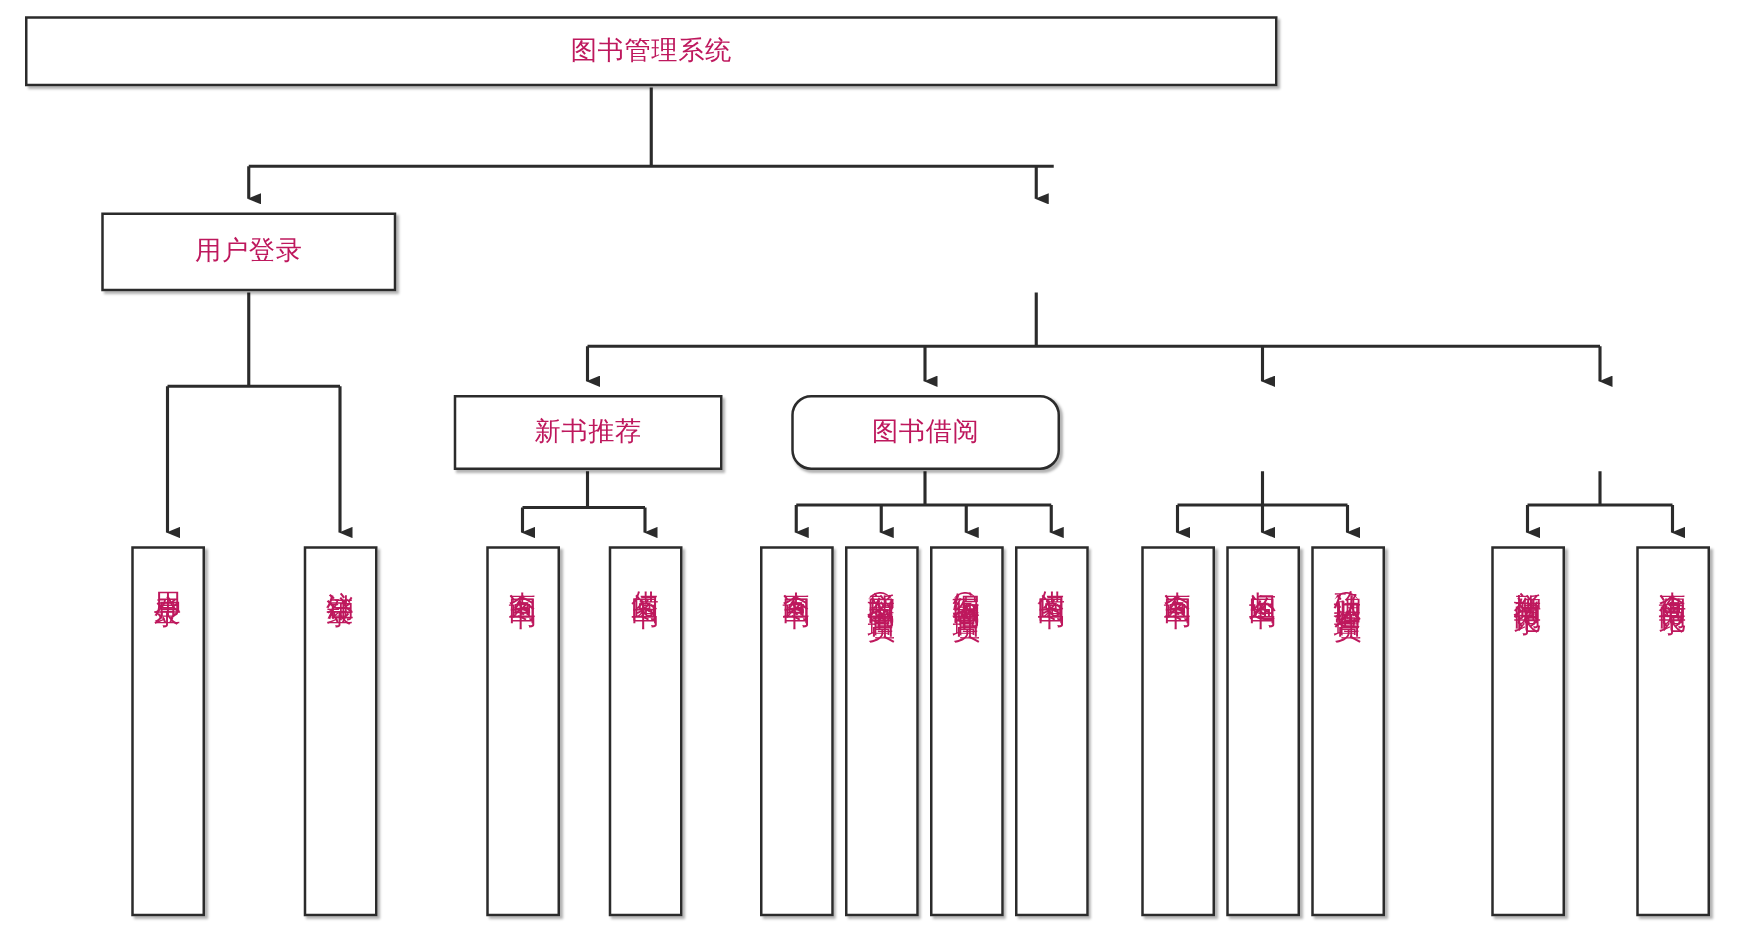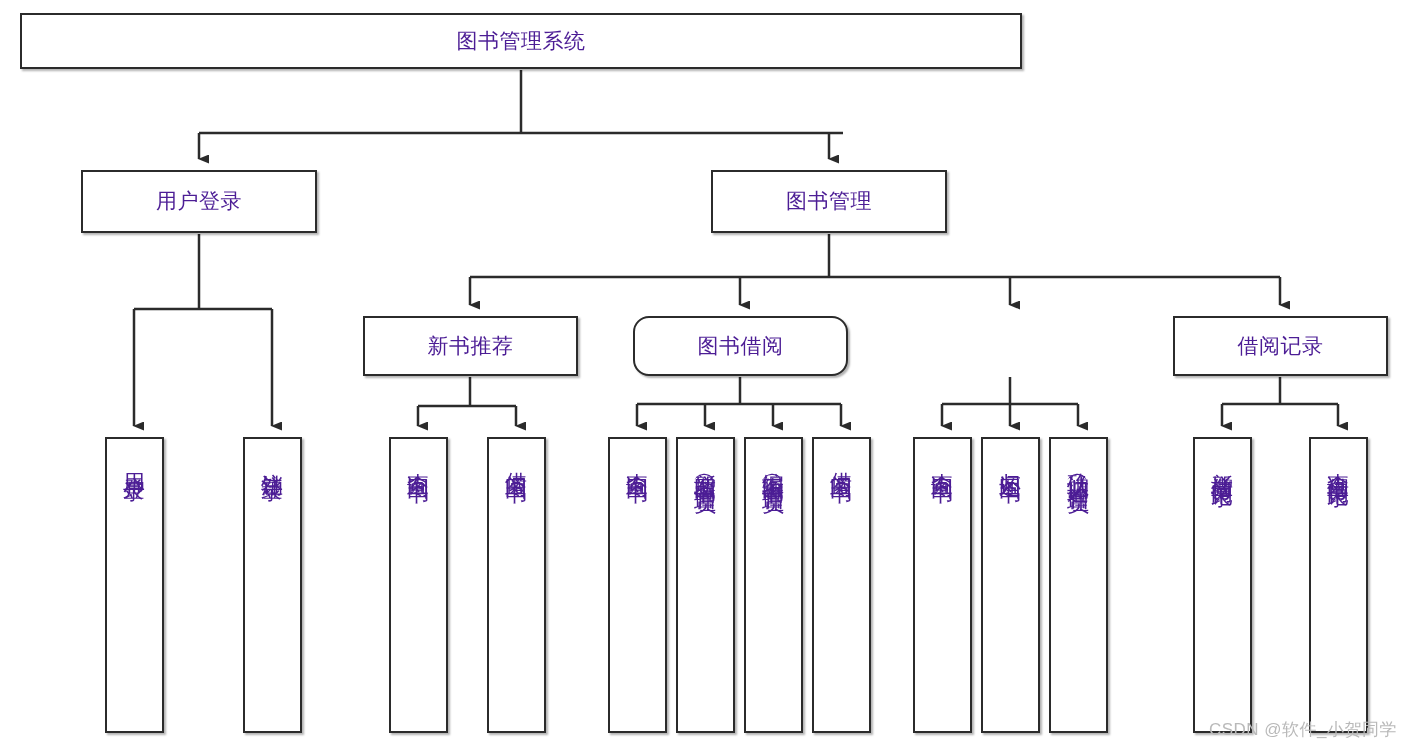--- a/index.html
+++ b/index.html
@@ -34,21 +34,21 @@
     box-shadow: 2px 2px 2px rgba(0,0,0,0.30);
     display: flex;
     align-items: center;
     justify-content: center;
     z-index: 2;
   }
   .node .lbl {
     font-size: 21px;
     line-height: 1.25;
     letter-spacing: 0.5px;
-    color: #4c1d95;
+    color: #be185d;
     white-space: nowrap;
   }
   .node.leaf {
     align-items: flex-start;
     justify-content: center;
     padding-top: 16px;
   }
   .node.leaf .lbl {
     writing-mode: vertical-rl;
     text-orientation: upright;
@@ -125,32 +125,26 @@
     </g>
   </svg>
 
   <div class="node" style="left:20px; top:13px; width:1002px; height:56px;">
     <span class="lbl">图书管理系统</span>
   </div>
 
   <div class="node" style="left:81px; top:170px; width:236px; height:63px;">
     <span class="lbl">用户登录</span>
   </div>
-  <div class="node" style="left:711px; top:170px; width:236px; height:63px;">
-    <span class="lbl">图书管理</span>
-  </div>
 
   <div class="node" style="left:363px; top:316px; width:215px; height:60px;">
     <span class="lbl">新书推荐</span>
   </div>
   <div class="node" style="left:633px; top:316px; width:215px; height:60px;border-radius:16px;">
     <span class="lbl">图书借阅</span>
-  </div>
-  <div class="node" style="left:1173px; top:316px; width:215px; height:60px;">
-    <span class="lbl">借阅记录</span>
   </div>
 
   <div class="node leaf" style="left:105px; top:437px; width:59px; height:296px;">
     <span class="lbl">用户登录</span>
   </div>
   <div class="node leaf" style="left:243px; top:437px; width:59px; height:296px;">
     <span class="lbl">注销登录</span>
   </div>
 
   <div class="node leaf" style="left:389px; top:437px; width:59px; height:296px;">
@@ -183,15 +177,14 @@
     <span class="lbl">确认归还（管理员）</span>
   </div>
 
   <div class="node leaf" style="left:1193px; top:437px; width:59px; height:296px;">
     <span class="lbl">新增借阅记录</span>
   </div>
   <div class="node leaf" style="left:1309px; top:437px; width:59px; height:296px;">
     <span class="lbl">查询借阅记录</span>
   </div>
 
-  <div class="watermark">CSDN @软件_小贺同学</div>
 
 </div>
 
 </body></html>

